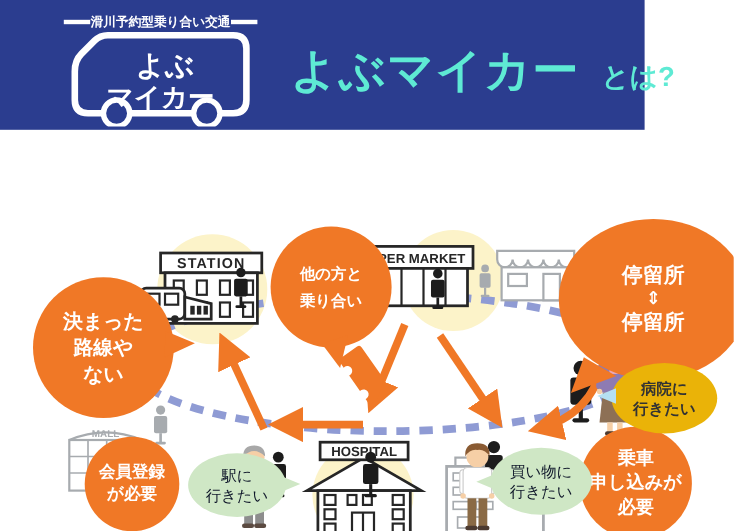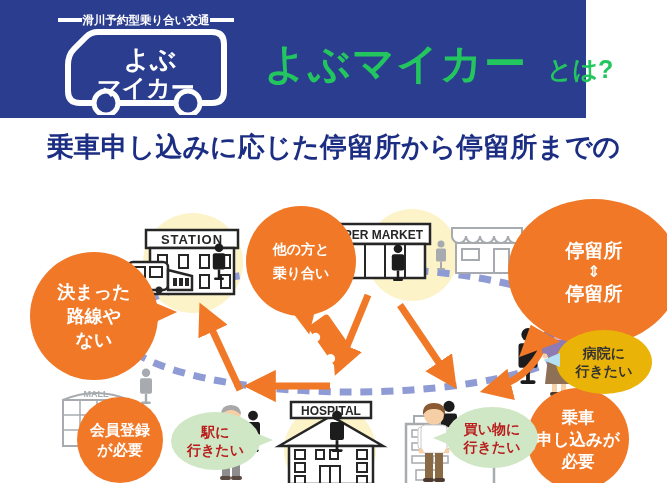--- a/index.html
+++ b/index.html
@@ -3,33 +3,33 @@
 <meta charset="utf-8">
 <style>
   html,body { margin:0; padding:0; }
   .canvas {
     position:relative; width:667px; height:483px; overflow:hidden;
     background:#ffffff; font-family:"Liberation Sans","DejaVu Sans",sans-serif;
   }
   
   .header { position:absolute; left:0; top:0; width:586px; height:118px; background:#2B3D8F; }
   .logo { position:absolute; left:46px; top:5px; }
-  .header-title { position:absolute; left:264px; top:36px; display:flex; align-items:baseline; color:#22c55e; white-space:nowrap; }
+  .header-title { position:absolute; left:264px; top:36px; display:flex; align-items:baseline; color:#5eead4; white-space:nowrap; }
   .header-title .main { font-size:42px; font-weight:bold; letter-spacing:1px; }
   .header-title .suffix { font-size:25px; font-weight:bold; margin-left:20px; }
   
   .headline { position:absolute; left:0; top:130px; width:667px; text-align:center;
               color:#1B2E83; font-weight:bold; font-size:27px; line-height:35px; letter-spacing:0px; }
   
   .scene { position:absolute; left:0; top:0; width:667px; height:483px; }
   .bubble { position:absolute; border-radius:50%; display:flex; flex-direction:column;
             align-items:center; justify-content:center; text-align:center; z-index:5; }
   .bubble .tail { position:absolute; width:0; height:0; }
   .orange { background:#F07826; color:#fff; font-weight:bold; }
-  .green  { background:#CFE7C5; color:#b91c1c; font-weight:bold; }
+  .green  { background:#CFE7C5; color:#0f172a; font-weight:normal; }
   .blue   { background:#eab308; color:#333; font-weight:bold; }
 
   .b-share   { left:246px; top:206px; width:110px; height:110px; font-size:14px; line-height:24px; }
   .b-share .tail { left:50px; bottom:-18px; border-left:9px solid transparent; border-right:16px solid transparent; border-top:26px solid #F07826; transform:rotate(-18deg); }
   .b-stops   { left:508px; top:199px; width:172px; height:146px; font-size:19px; line-height:25px; }
   .b-stops .arrow-line { font-size:16px; line-height:18px; }
   .b-stops .tail { left:12px; bottom:-20px; border-left:6px solid transparent; border-right:28px solid transparent; border-top:34px solid #F07826; transform:rotate(30deg); }
   .b-noroute { left:30px; top:252px; width:128px; height:128px; font-size:18px; line-height:24px; }
   .b-noroute .tail { right:-19px; top:50px; border-top:9px solid transparent; border-bottom:15px solid transparent; border-left:27px solid #F07826; transform:rotate(4deg); }
   .b-member  { left:77px; top:397px; width:86px; height:86px; font-size:15px; line-height:20px; }
@@ -59,21 +59,20 @@
       <text x="104" y="63" font-size="26" font-weight="bold" fill="#fff" text-anchor="middle">よぶ</text>
       <text x="100" y="91" font-size="24" font-weight="bold" fill="#fff" text-anchor="middle">マイカー</text>
     </svg>
     <div class="header-title">
       <span class="main">よぶマイカー</span>
       <span class="suffix">とは?</span>
     </div>
   </div>
 
   <div class="headline">
-    <div>乗車申し込みに応じた停留所から停留所までの</div>
   </div>
 
   <svg class="scene" width="667" height="483" viewBox="0 0 667 483">
     <defs>
       <marker id="ah" markerWidth="4.6" markerHeight="4.6" refX="3.4" refY="2.3" orient="auto">
         <path d="M0,0 L4.6,2.3 L0,4.6 Z" fill="#F07826"></path>
       </marker>
       <g id="busstop">
         <circle cx="0" cy="-52" r="7"></circle>
         <rect x="-10" y="-43" width="20" height="26" rx="3"></rect>

